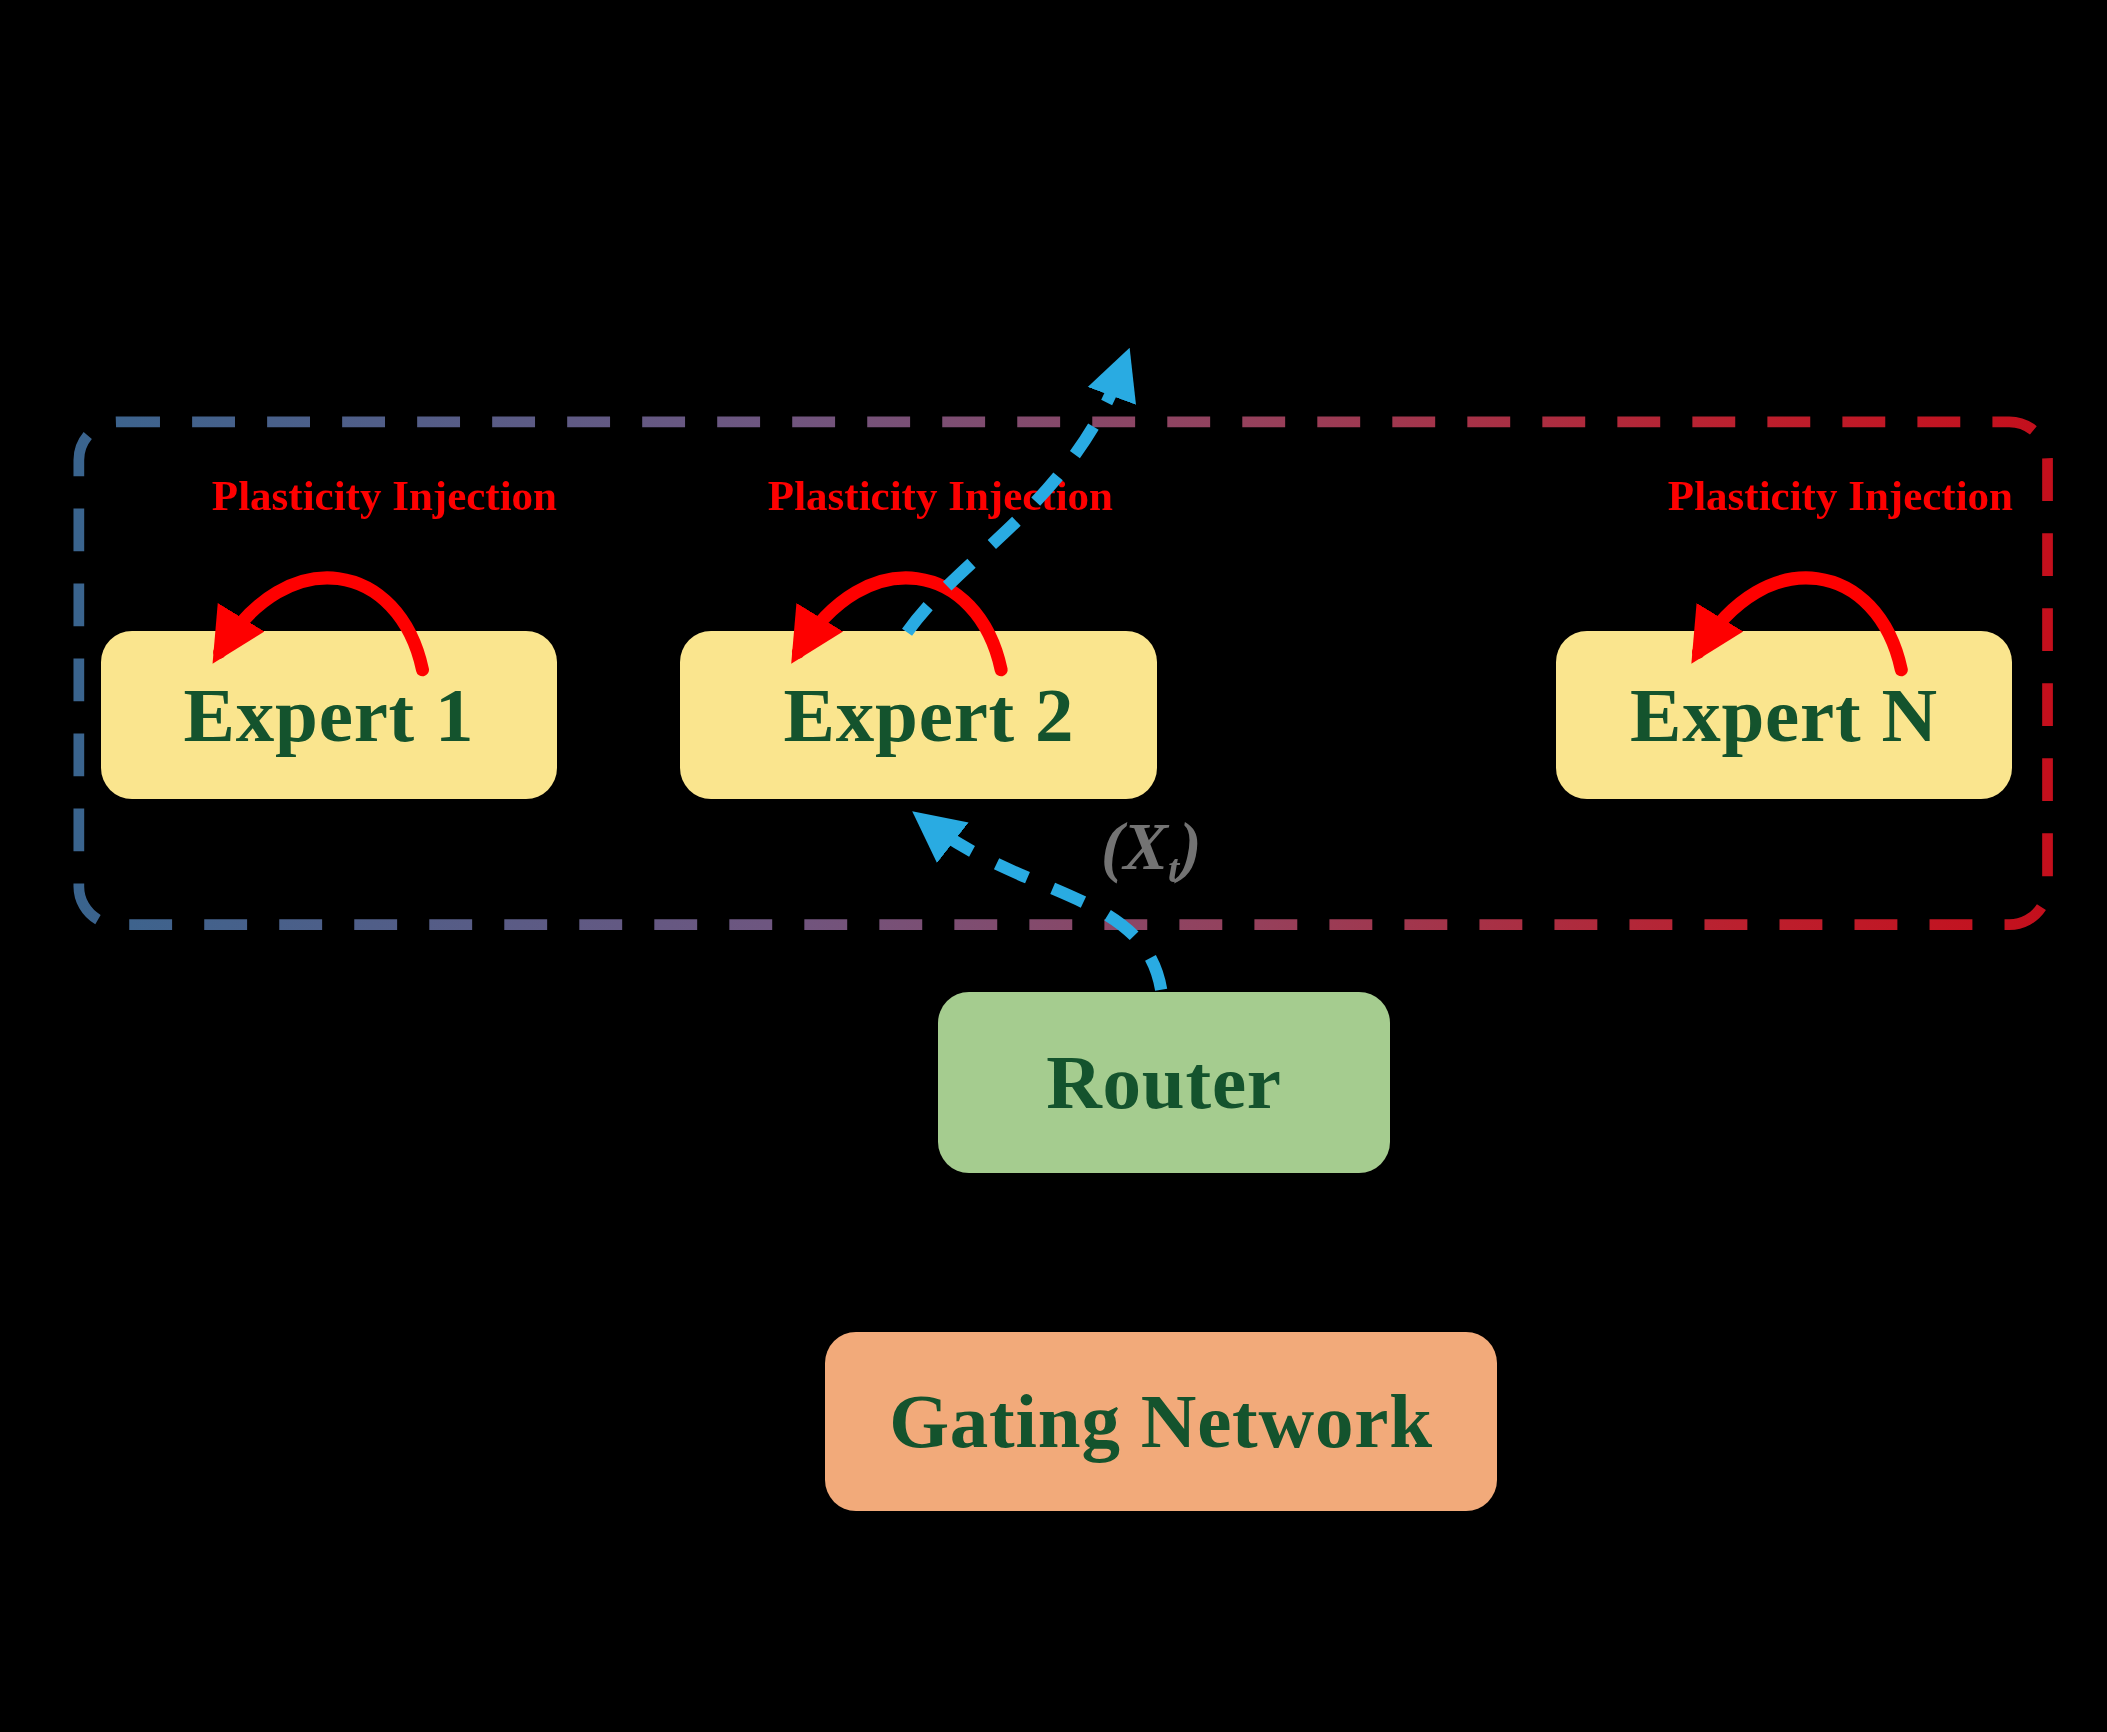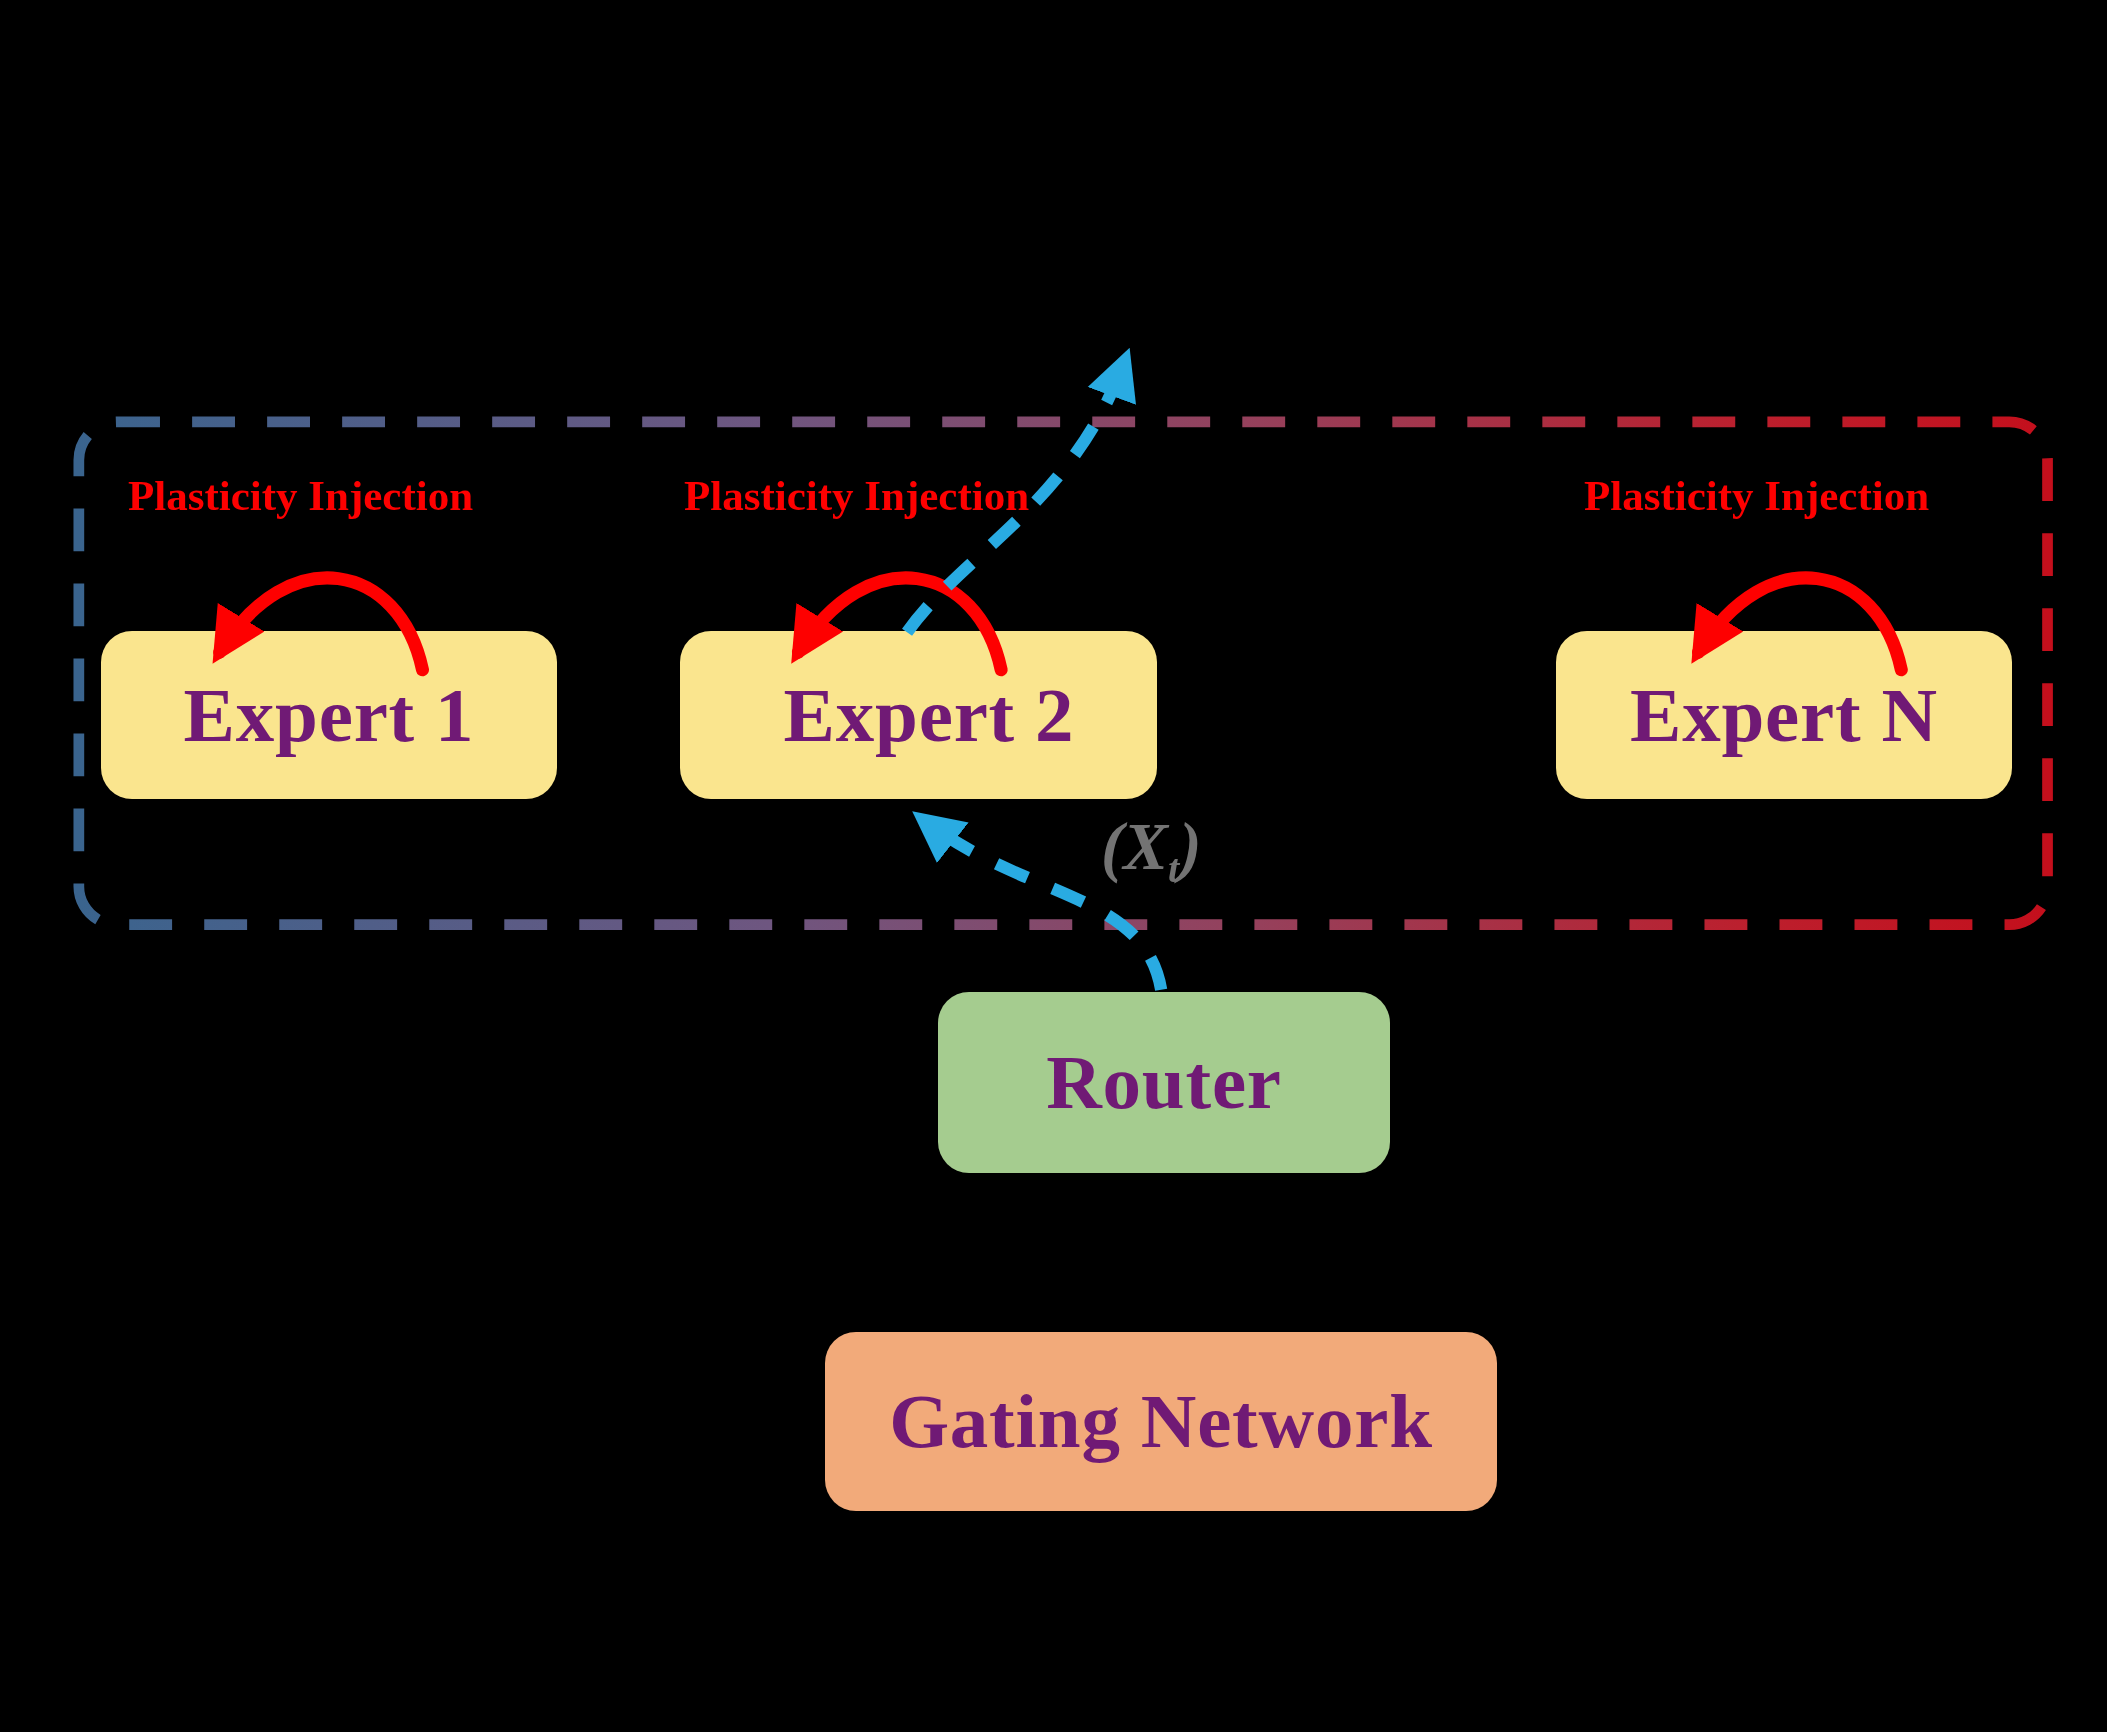--- a/index.html
+++ b/index.html
@@ -20,21 +20,21 @@
     left: 0; top: 0;
     width: 2108px;
     height: 1733px;
   }
   .node {
     position: absolute;
     display: flex;
     align-items: center;
     justify-content: center;
     border-radius: 31px;
-    color: #701a75;
+    color: #14532d;
     font-weight: 700;
     font-size: 77px;
     letter-spacing: 0.8px;
   }
   .expert-box {
     left: 0; top: 631px;
     width: 456px; height: 168px;
     background: #FAE58E;
   }
   #expert-1 { left: 101px; }
@@ -47,21 +47,21 @@
   }
   .gating-box {
     left: 825px; top: 1332px;
     width: 672px; height: 179px;
     background: #F2AA7A;
   }
   .plasticity-label {
     position: absolute;
     top: 473px;
     width: 429px;
-    text-align: left;
+    text-align: right;
     color: #FE0000;
     font-weight: 700;
     font-size: 43px;
     line-height: 1.05;
     white-space: nowrap;
   }
   #plasticity-label-1 { left: 128px; }
   #plasticity-label-2 { left: 684px; }
   #plasticity-label-3 { left: 1584px; }
   .token-label {

